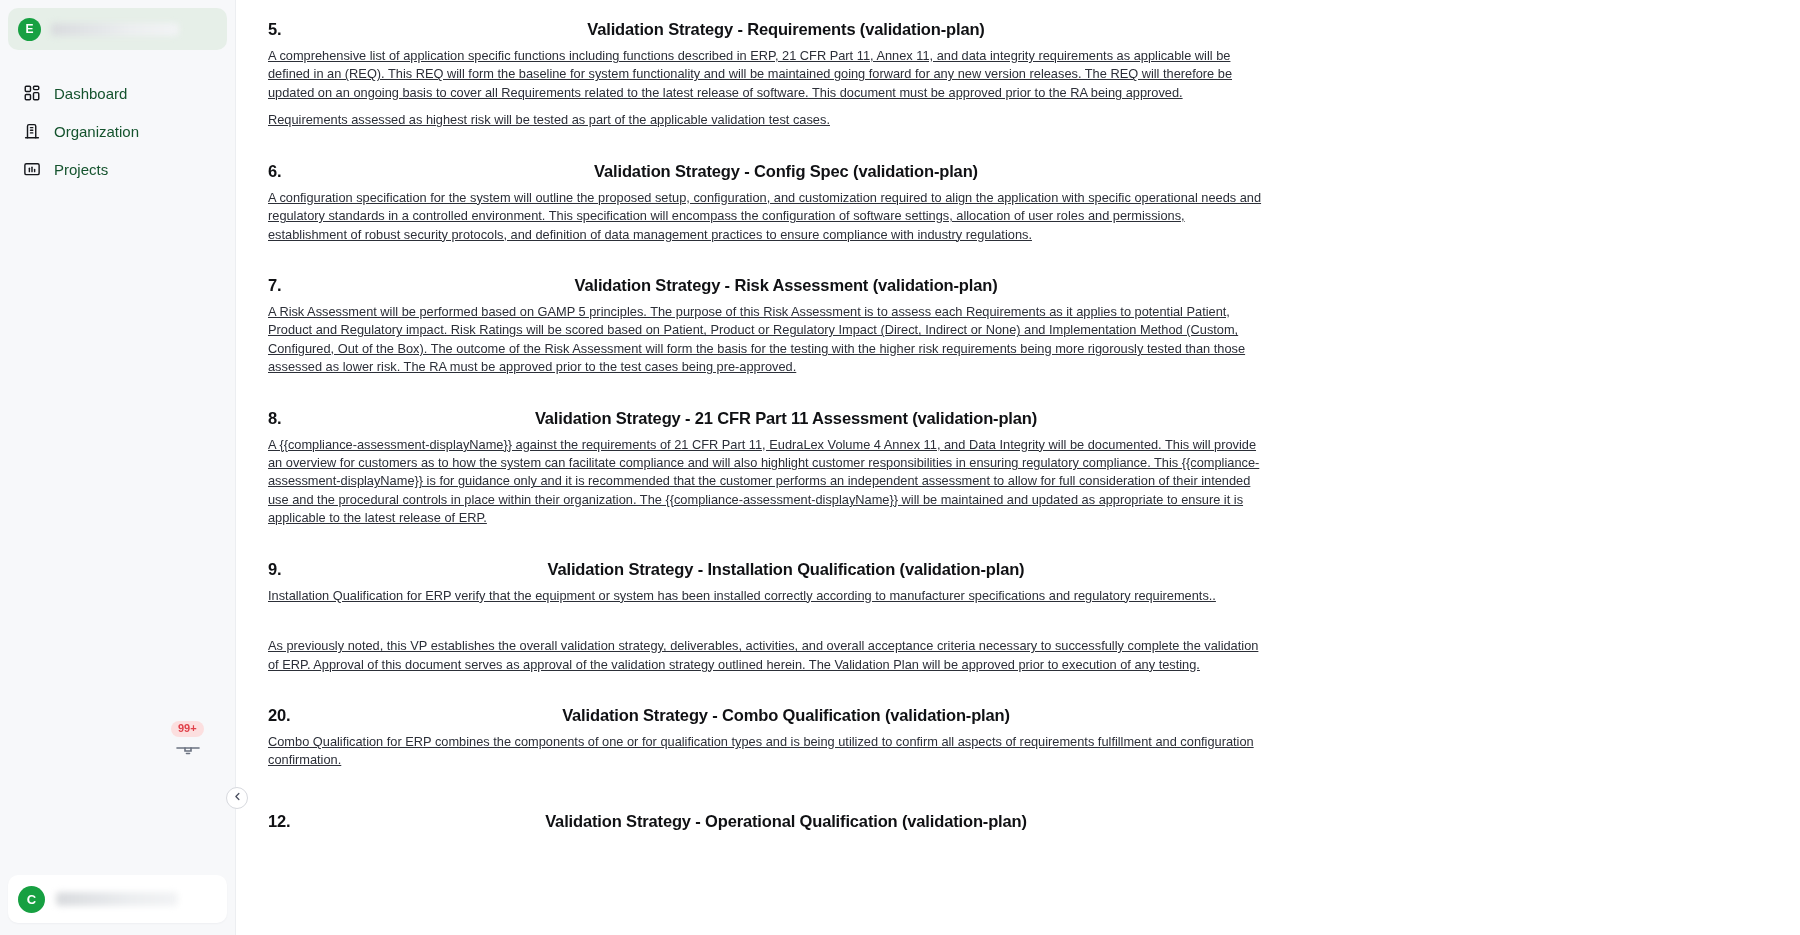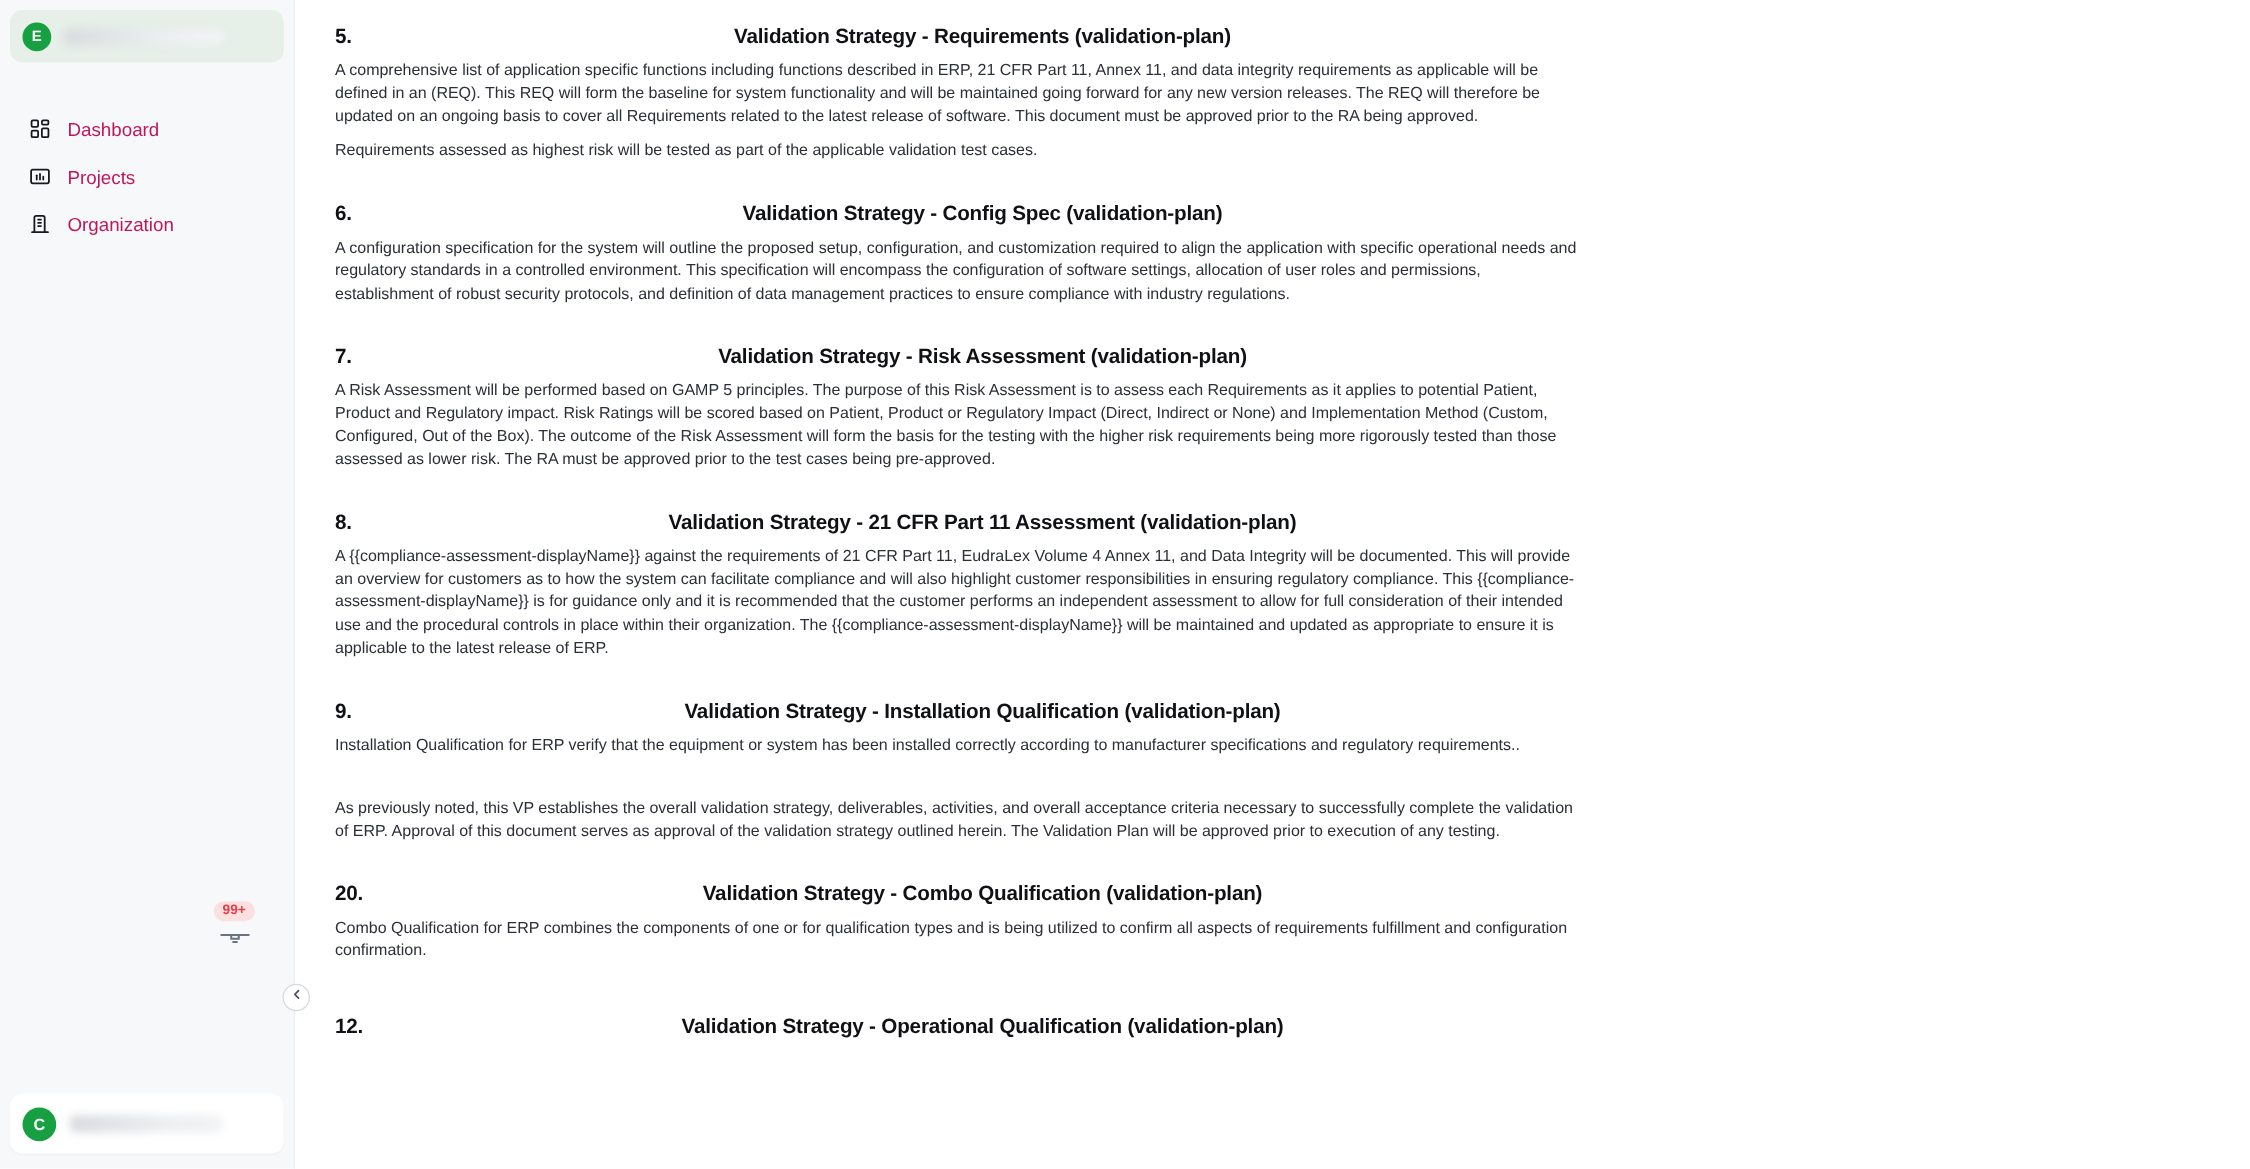--- a/index.html
+++ b/index.html
@@ -66,26 +66,26 @@
     font-size: 12px;
   }
 
   .nav {
     margin-top: 16px;
     display: flex;
     flex-direction: column;
   }
   .nav-item {
     display: flex;
-    align-items: flex-end;
+    align-items: center;
     gap: 13px;
     height: 38px;
     padding: 0 0 0 22px;
     cursor: pointer;
-    color: #be185d;
+    color: #14532d;
     font-size: 15px;
   }
   .nav-icon {
     width: 19px;
     height: 19px;
     display: flex;
     align-items: center;
     justify-content: center;
     flex: 0 0 auto;
     color: #16181c;
@@ -187,20 +187,21 @@
     width: 38px;
     flex: 0 0 auto;
   }
   .sec-title { flex: 1 1 auto; text-align: center; }
   .sec-body {
     font-size: 12.8px;
     line-height: 1.44;
     color: #2c2f38;
     margin: 0 0 9px 0;
     text-align: left;
+    text-decoration: underline;
   }
   .sec-gap-md { height: 23px; }
   .sec-gap-lg { height: 33px; }
 </style>
 </head>
 <body>
 
 <div class="app">
 
   <aside class="sidebar">
@@ -215,47 +216,47 @@
       <div class="nav-item">
         <span class="nav-icon">
           <svg width="18" height="18" viewBox="0 0 24 24" fill="none" stroke="currentColor" stroke-width="1.9" stroke-linecap="round" stroke-linejoin="round">
             <rect x="3" y="3" width="7" height="7" rx="1.4"></rect>
             <rect x="14" y="3" width="7" height="4.5" rx="1.4"></rect>
             <rect x="3" y="14" width="7" height="7" rx="1.4"></rect>
             <rect x="14" y="11.5" width="7" height="9.5" rx="1.4"></rect>
           </svg>
         </span>
         <span class="nav-label">Dashboard</span>
-      </div>
-
-      <div class="nav-item">
-        <span class="nav-icon">
-          <svg width="18" height="18" viewBox="0 0 24 24" fill="none" stroke="currentColor" stroke-width="1.9" stroke-linecap="round" stroke-linejoin="round">
-            <rect x="2.5" y="5" width="19" height="14.5" rx="2"></rect>
-            <line x1="8.5" y1="11" x2="8.5" y2="15.5"></line>
-            <line x1="12" y1="9.5" x2="12" y2="15.5"></line>
-            <line x1="15.5" y1="12.5" x2="15.5" y2="15.5"></line>
-          </svg>
-        </span>
-        <span class="nav-label">Projects</span>
       </div>
 
       <div class="nav-item">
         <span class="nav-icon">
           <svg width="18" height="18" viewBox="0 0 24 24" fill="none" stroke="currentColor" stroke-width="1.9" stroke-linecap="round" stroke-linejoin="round">
             <path d="M6 21V5.5a2 2 0 0 1 2-2h7a2 2 0 0 1 2 2V21"></path>
             <line x1="3.5" y1="21" x2="20.5" y2="21"></line>
             <line x1="10" y1="7.5" x2="13" y2="7.5"></line>
             <line x1="10" y1="11" x2="13" y2="11"></line>
             <line x1="10" y1="14.5" x2="13" y2="14.5"></line>
           </svg>
         </span>
         <span class="nav-label">Organization</span>
       </div>
 
+      <div class="nav-item">
+        <span class="nav-icon">
+          <svg width="18" height="18" viewBox="0 0 24 24" fill="none" stroke="currentColor" stroke-width="1.9" stroke-linecap="round" stroke-linejoin="round">
+            <rect x="2.5" y="5" width="19" height="14.5" rx="2"></rect>
+            <line x1="8.5" y1="11" x2="8.5" y2="15.5"></line>
+            <line x1="12" y1="9.5" x2="12" y2="15.5"></line>
+            <line x1="15.5" y1="12.5" x2="15.5" y2="15.5"></line>
+          </svg>
+        </span>
+        <span class="nav-label">Projects</span>
+      </div>
+
     </nav>
 
     <div class="sidebar-spacer"></div>
 
     <div class="notify-wrap">
       <span class="notify-badge">99+</span>
       <span class="notify-icon">
         <svg width="26" height="14" viewBox="0 0 26 14" fill="none" stroke="currentColor" stroke-width="1.6" stroke-linecap="round">
           <line x1="2" y1="5" x2="24" y2="5"></line>
           <path d="M10 5 v3 h6 v-3"></path>

